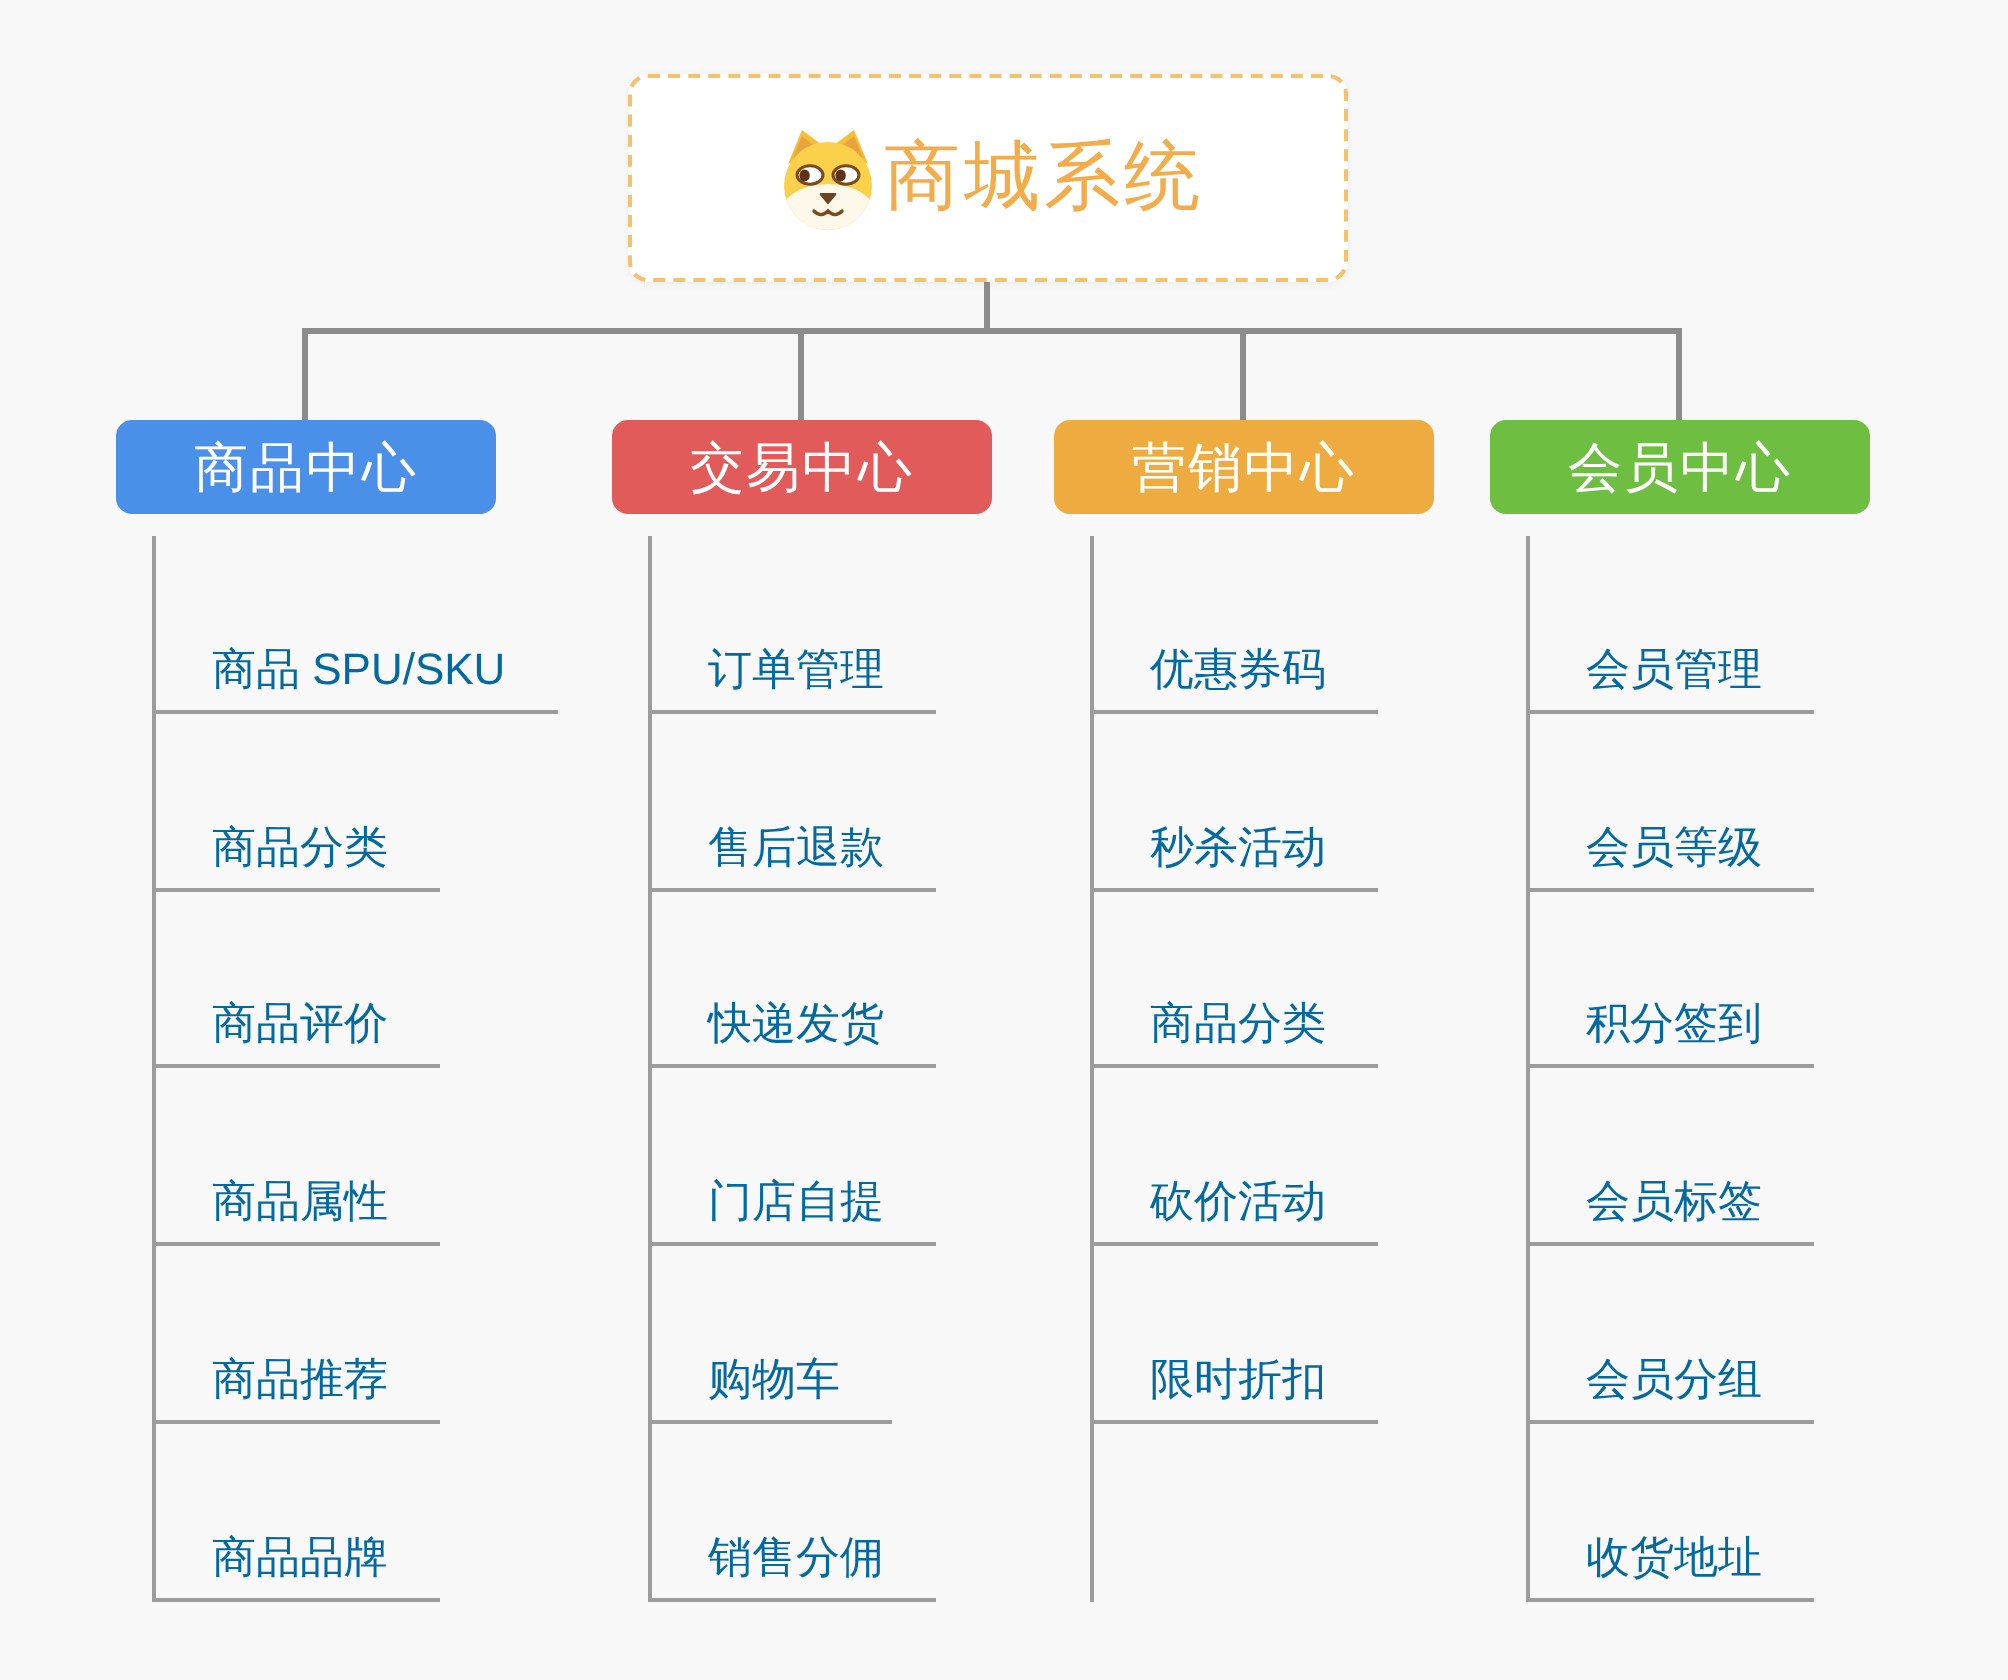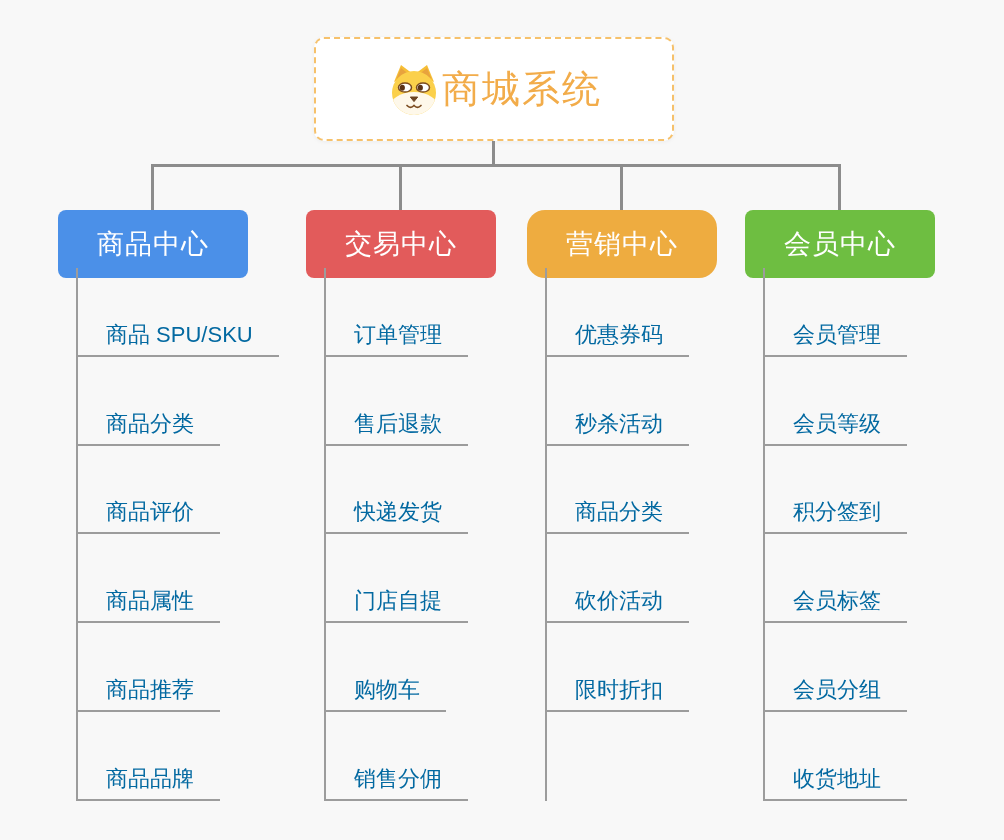--- a/index.html
+++ b/index.html
@@ -29,27 +29,27 @@
 
   
   .conn { position:absolute; background:#8c8c8c; }
   .conn-stub-root { left:492px; top:141px; width:3px; height:24px; }
   .conn-h        { left:151px; top:164px; width:690px; height:3px; }
   .conn-drop     { top:167px; width:3px; height:43px; }
   .d0 { left:151px; } .d1 { left:399px; } .d2 { left:620px; } .d3 { left:838px; }
 
   
   .branch {
-    position:absolute; top:210px; width:190px; height:68px;
+    position:absolute; top:210px; width:190px; height:47px;
     border-radius:8px;
     display:flex; align-items:center; justify-content:center;
     color:#ffffff; font-size:27px; letter-spacing:1px;
     cursor:default;
   }
-  .b0 { left:58px; } .b1 { left:306px; } .b2 { left:527px;border-radius:18px; } .b3 { left:745px; }
+  .b0 { left:58px; } .b1 { left:306px; } .b2 { left:527px; } .b3 { left:745px; }
 
   
   .col { position:absolute; top:268px; }
   .c0 { left:76px; } .c1 { left:324px; } .c2 { left:545px; } .c3 { left:763px; }
   .trunk {
     position:absolute; left:0; top:0; width:2px; height:533px;
     background:#9c9c9c;
   }
   .item { height:88.8px; display:flex; align-items:flex-end; }
   .item-label {

